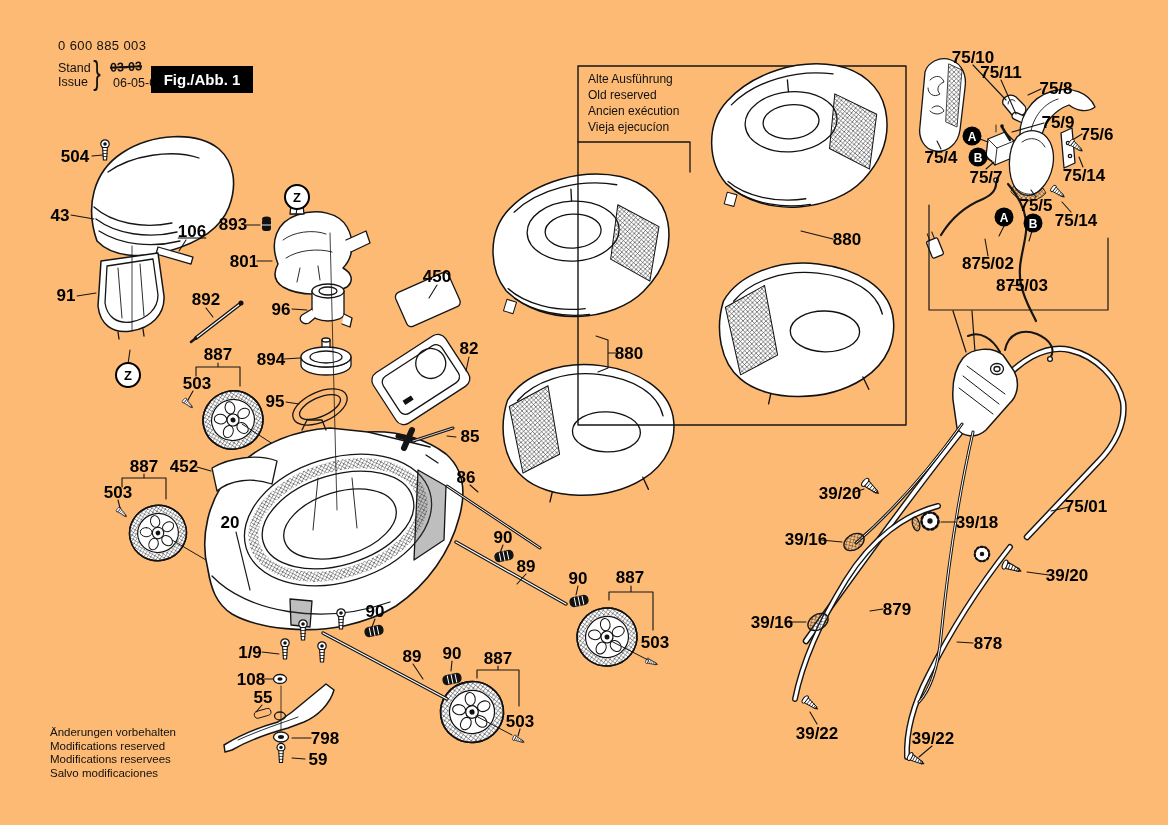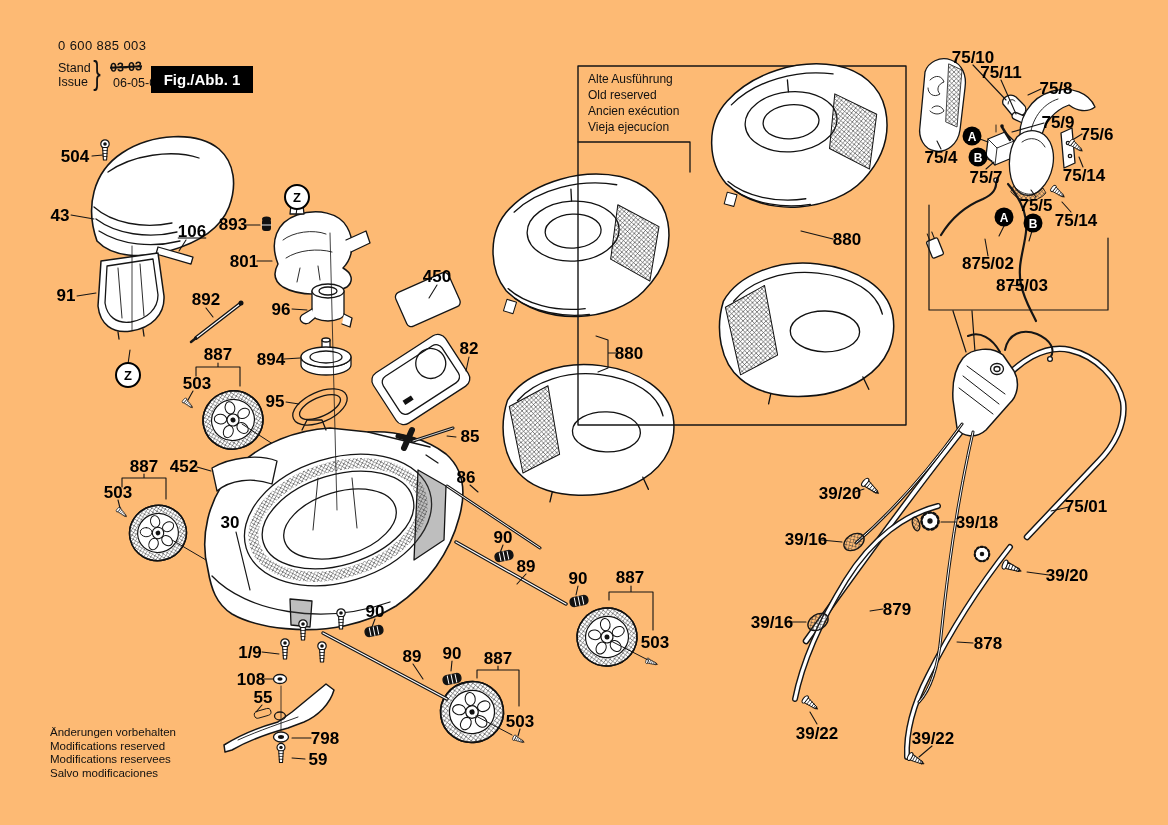--- a/index.html
+++ b/index.html
@@ -348,21 +348,21 @@
       <div class="lbl" style="left: 66px; top: 295px;">91</div>
       <div class="lbl" style="left: 206px; top: 299px;">892</div>
       <div class="lbl" style="left: 281px; top: 309px;">96</div>
       <div class="lbl" style="left: 218px; top: 354px;">887</div>
       <div class="lbl" style="left: 197px; top: 383px;">503</div>
       <div class="lbl" style="left: 271px; top: 359px;">894</div>
       <div class="lbl" style="left: 275px; top: 401px;">95</div>
       <div class="lbl" style="left: 144px; top: 466px;">887</div>
       <div class="lbl" style="left: 184px; top: 466px;">452</div>
       <div class="lbl" style="left: 118px; top: 492px;">503</div>
-      <div class="lbl" style="left: 230px; top: 522px;">30</div>
+      <div class="lbl" style="left: 230px; top: 522px;">20</div>
       <div class="lbl" style="left: 437px; top: 276px;">450</div>
       <div class="lbl" style="left: 469px; top: 348px;">82</div>
       <div class="lbl" style="left: 470px; top: 436px;">85</div>
       <div class="lbl" style="left: 466px; top: 477px;">86</div>
       <div class="lbl" style="left: 629px; top: 353px;">880</div>
       <div class="lbl" style="left: 503px; top: 537px;">90</div>
       <div class="lbl" style="left: 526px; top: 566px;">89</div>
       <div class="lbl" style="left: 578px; top: 578px;">90</div>
       <div class="lbl" style="left: 630px; top: 577px;">887</div>
       <div class="lbl" style="left: 655px; top: 642px;">503</div>

